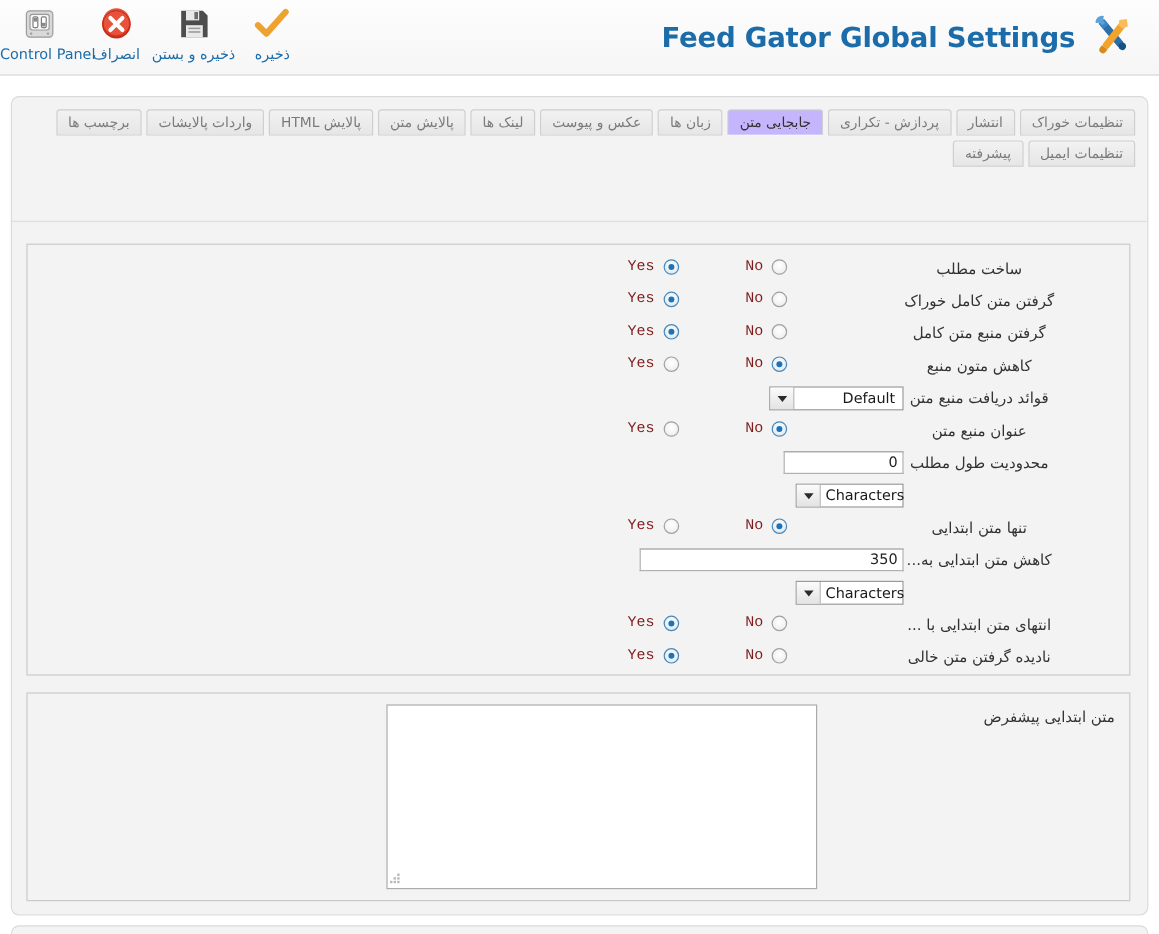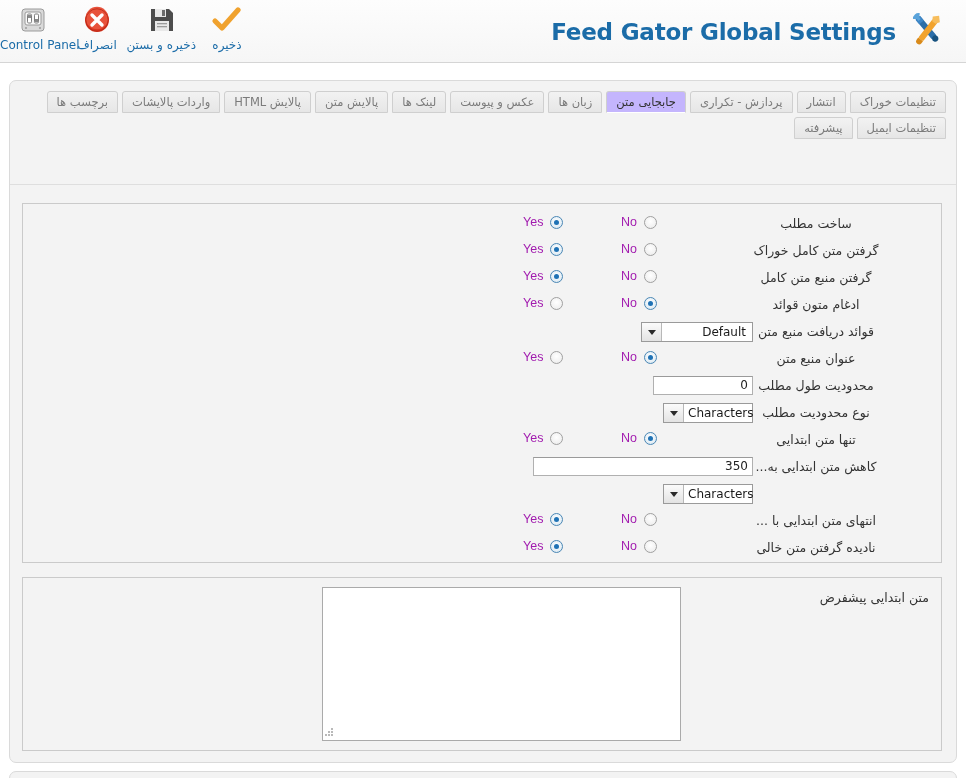--- a/index.html
+++ b/index.html
@@ -168,22 +168,22 @@
     position: absolute;
     top: 0;
     display: flex;
     align-items: center;
     gap: 7px;
   }
   .radio-item.yes { left: 8px; }
   .radio-item.no  { left: 106px; }
   .radio-txt {
     font-size: 12.5px;
-    color: #a21caf;
-    font-family: Liberation Sans, sans-serif;
+    color: #7f1d1d;
+    font-family: Liberation Mono, monospace;
   }
   .radio-dot {
     width: 13px; height: 13px;
     border-radius: 50%;
     box-sizing: border-box;
     border: 1px solid #a0a0a0;
     background: radial-gradient(circle at 50% 40%, #ffffff 0%, #f0f0f0 70%, #e2e2e2 100%);
     position: relative;
     cursor: pointer;
     flex: none;
@@ -448,21 +448,21 @@
               <span class="radio-txt">Yes</span>
               <span class="radio-dot on"></span>
             </div>
             <div class="radio-item no">
               <span class="radio-txt">No</span>
               <span class="radio-dot"></span>
             </div>
           </div>
         </div>
         <div class="row" style="top: 89px;">
-          <div class="row-label">ادغام متون قوائد</div>
+          <div class="row-label">کاهش متون منبع</div>
           <div class="radio-group">
             <div class="radio-item yes">
               <span class="radio-txt">Yes</span>
               <span class="radio-dot"></span>
             </div>
             <div class="radio-item no">
               <span class="radio-txt">No</span>
               <span class="radio-dot on"></span>
             </div>
           </div>
@@ -487,21 +487,20 @@
               <span class="radio-txt">No</span>
               <span class="radio-dot on"></span>
             </div>
           </div>
         </div>
         <div class="row" style="top: 170px;">
           <div class="row-label">محدودیت طول مطلب</div>
           <div class="txt-input" id="input-article-limit">0</div>
         </div>
         <div class="row" style="top: 197px;">
-          <div class="row-label">نوع محدودیت مطلب</div>
           <div class="sel" id="sel-limit-type">
             <span class="sel-arrow">
               <i></i>
             </span>
             <span class="sel-value">Characters</span>
           </div>
         </div>
         <div class="row" style="top: 224px;">
           <div class="row-label">تنها متن ابتدایی</div>
           <div class="radio-group">

